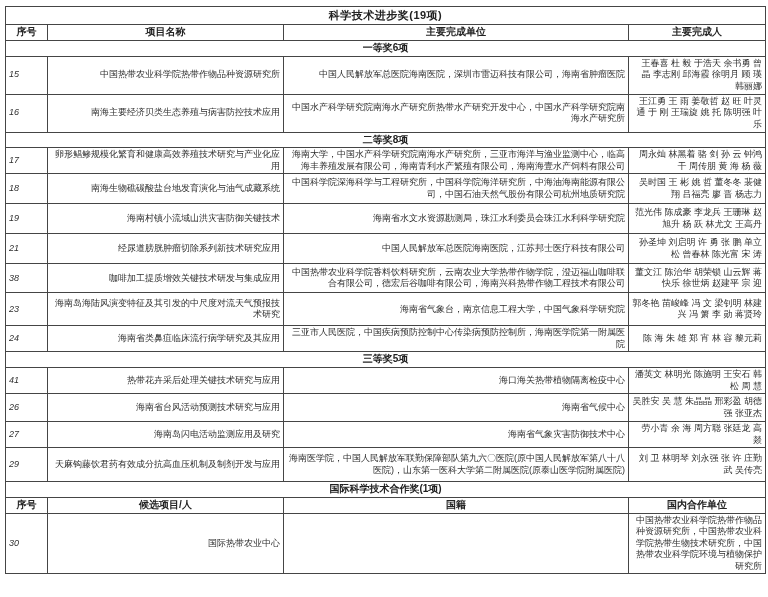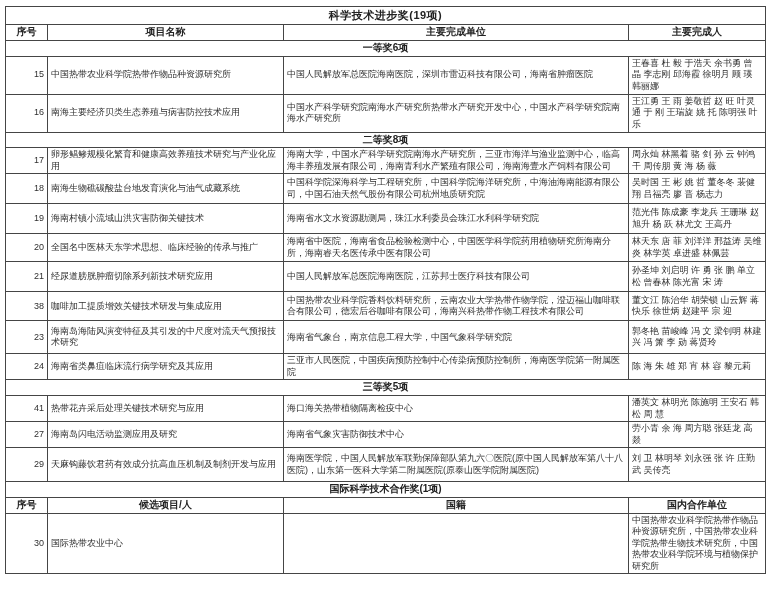--- a/index.html
+++ b/index.html
@@ -25,22 +25,22 @@
     text-align:center;font-weight:bold;font-size:11px;height:15px;letter-spacing:.5px;color:#222;margin-top:8px;
   }
   td.colhead{
     text-align:center;font-weight:bold;font-size:10px;color:#222;
   }
   tr.headrow{height:14px;}
   td.section{
     text-align:center;font-weight:bold;font-size:10px;color:#222;
   }
   tr.secrow{height:13px;}
-  td.serial{text-align:right;}
-  td.project,td.units,td.people{text-align:left;}
+  td.serial{text-align:left;font-style:italic;}
+  td.project,td.units,td.people{text-align:right;}
   td.nationality{text-align:center;}
 </style>
 </head>
 <body>
 
 <div class="sheet">
   <table class="awards">
     <colgroup>
       <col style="width:42px">
         <col style="width:236px">
@@ -90,26 +90,20 @@
       <td class="project">南海生物礁碳酸盐台地发育演化与油气成藏系统</td>
       <td class="units">中国科学院深海科学与工程研究所，中国科学院海洋研究所，中海油海南能源有限公司，中国石油天然气股份有限公司杭州地质研究院</td>
       <td class="people">吴时国 王 彬 姚 哲 董冬冬 裴健翔 吕福亮 廖 晋 杨志力</td>
     </tr>
     <tr style="height:30px">
       <td class="serial">19</td>
       <td class="project">海南村镇小流域山洪灾害防御关键技术</td>
       <td class="units">海南省水文水资源勘测局，珠江水利委员会珠江水利科学研究院</td>
       <td class="people">范光伟 陈成豪 李龙兵 王珊琳 赵旭升 杨 跃 林尤文 王高丹</td>
     </tr>
-    <tr style="height:28px">
-      <td class="serial">20</td>
-      <td class="project">全国名中医林天东学术思想、临床经验的传承与推广</td>
-      <td class="units">海南省中医院，海南省食品检验检测中心，中国医学科学院药用植物研究所海南分所，海南睿天名医传承中医有限公司</td>
-      <td class="people">林天东 唐 菲 刘洋洋 邢益涛 吴维炎 林学英 卓进盛 林佩芸</td>
-    </tr>
     <tr style="height:30px">
       <td class="serial">21</td>
       <td class="project">经尿道膀胱肿瘤切除系列新技术研究应用</td>
       <td class="units">中国人民解放军总医院海南医院，江苏邦士医疗科技有限公司</td>
       <td class="people">孙圣坤 刘启明 许 勇 张 鹏 单立松 曾春林 陈光富 宋 涛</td>
     </tr>
     <tr style="height:29px">
       <td class="serial">38</td>
       <td class="project">咖啡加工提质增效关键技术研发与集成应用</td>
       <td class="units">中国热带农业科学院香料饮料研究所，云南农业大学热带作物学院，澄迈福山咖啡联合有限公司，德宏后谷咖啡有限公司，海南兴科热带作物工程技术有限公司</td>
@@ -130,20 +124,26 @@
 
     <tr class="secrow">
       <td class="section" colspan="4">三等奖5项</td>
     </tr>
     <tr style="height:26px">
       <td class="serial">41</td>
       <td class="project">热带花卉采后处理关键技术研究与应用</td>
       <td class="units">海口海关热带植物隔离检疫中心</td>
       <td class="people">潘英文 林明光 陈施明 王安石 韩 松 周 慧</td>
     </tr>
+    <tr style="height:28px">
+      <td class="serial">26</td>
+      <td class="project">海南省台风活动预测技术研究与应用</td>
+      <td class="units">海南省气候中心</td>
+      <td class="people">吴胜安 吴 慧 朱晶晶 邢彩盈 胡德强 张亚杰</td>
+    </tr>
     <tr style="height:14px">
       <td class="serial">27</td>
       <td class="project">海南岛闪电活动监测应用及研究</td>
       <td class="units">海南省气象灾害防御技术中心</td>
       <td class="people">劳小青 余 海 周方聪 张廷龙 高 燚</td>
     </tr>
     <tr style="height:34px">
       <td class="serial">29</td>
       <td class="project">天麻钩藤饮君药有效成分抗高血压机制及制剂开发与应用</td>
       <td class="units">海南医学院，中国人民解放军联勤保障部队第九六〇医院(原中国人民解放军第八十八医院)，山东第一医科大学第二附属医院(原泰山医学院附属医院)</td>

